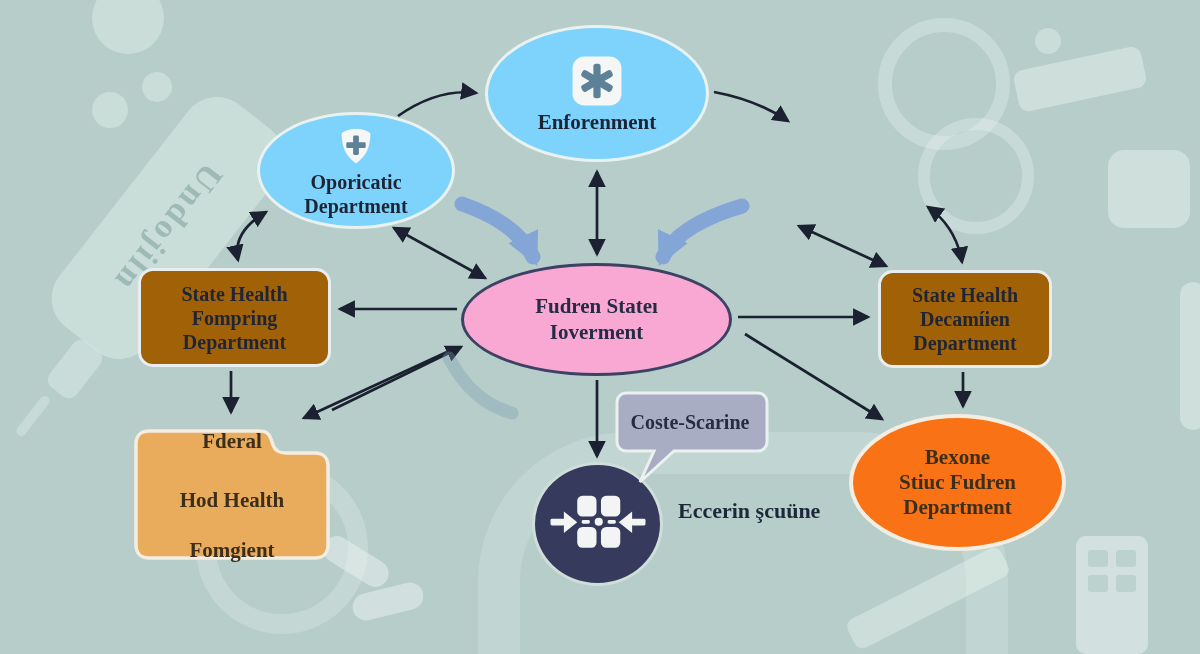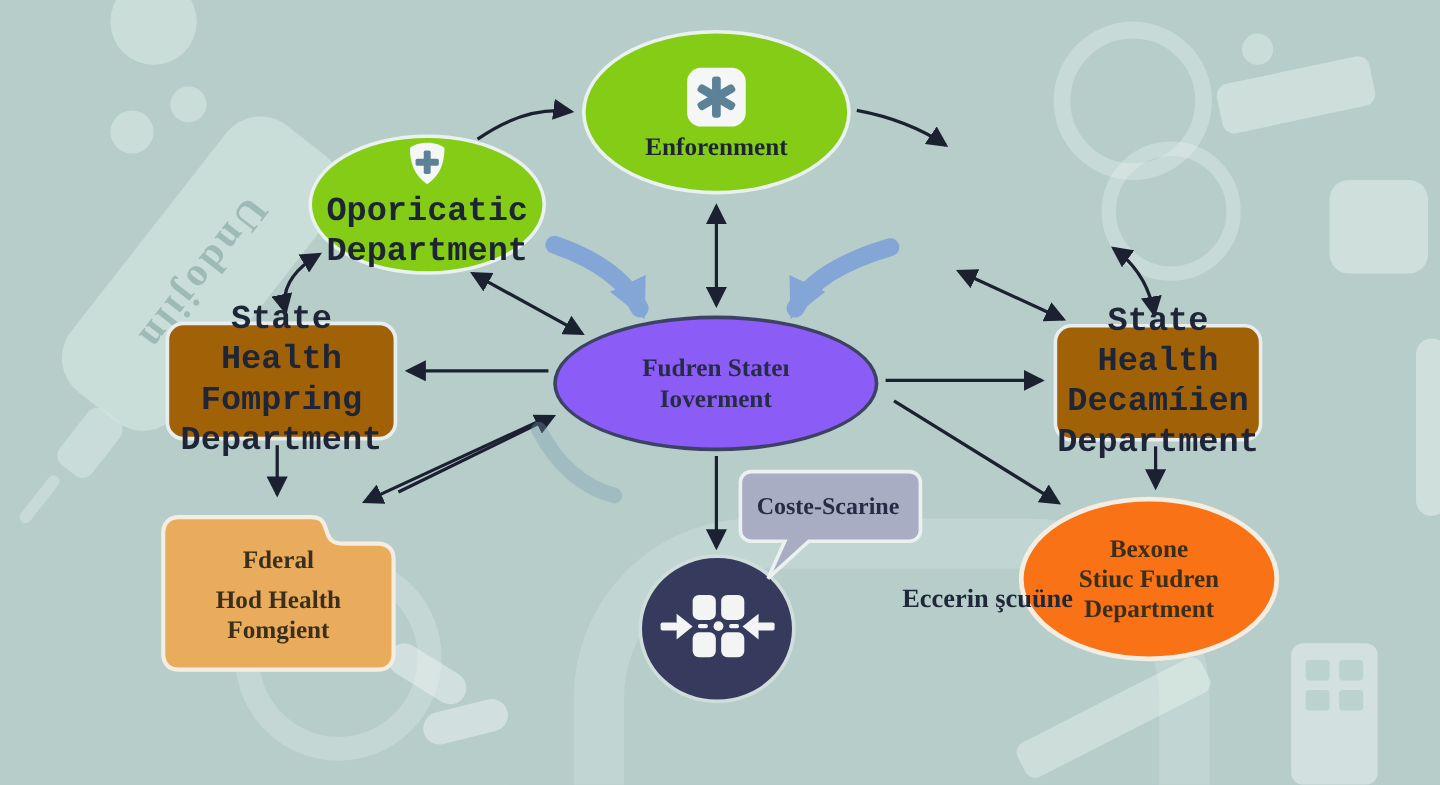--- a/index.html
+++ b/index.html
@@ -24,31 +24,31 @@
             border:42px solid rgba(224,238,235,.28);}
   .pill-wm{border-radius:14px;background:rgba(235,244,242,.5);}
   .calc{left:1076px;top:536px;width:72px;height:118px;border-radius:10px;
         background:rgba(233,243,241,.55);display:grid;grid-template-columns:1fr 1fr;
         gap:8px;padding:14px 12px;box-sizing:border-box;align-content:start;}
   .calc span{display:block;width:100%;height:17px;border-radius:3px;background:rgba(170,198,193,.55);}
 
   
   .node{position:absolute;z-index:3;display:flex;flex-direction:column;
         align-items:center;justify-content:center;text-align:center;box-sizing:border-box;}
-  .teal{background:#84cc16;border:3px solid #e9f2f0;border-radius:50%;color:#1d2433;}
-  .purple-ellipse{background:#8b5cf6;border:3px solid #3c4263;border-radius:50%;color:#262c45;}
+  .teal{background:#7dd3fc;border:3px solid #e9f2f0;border-radius:50%;color:#1d2433;}
+  .purple-ellipse{background:#f9a8d4;border:3px solid #3c4263;border-radius:50%;color:#262c45;}
   .purple-rect{background:#a16207;border:3px solid #e8eef0;border-radius:15px;color:#1e2536;}
   .orange-ellipse{background:#f97316;border:4px solid #f3ede2;border-radius:50%;color:#3b2f1c;}
   .dark-circle{background:#363b5e;border:3px solid #cfdeda;border-radius:50%;}
-  .node .t{font-weight:700;line-height:1.2;} .fs20{font-size:28px;font-family:Liberation Mono, monospace;} .fs21{font-size:21px;}
+  .node .t{font-weight:700;line-height:1.2;} .fs20{font-size:20px;} .fs21{font-size:21px;}
 
   .folder{position:absolute;z-index:3;}
   .folder .txt{position:absolute;inset:0;display:flex;flex-direction:column;
         align-items:center;justify-content:center;padding-top:10px;
-        color:#3b2f1c;font-weight:700;text-align:center;}
+        color:#3b2f1c;font-weight:700;text-align:center;gap:25px;}
   .bubble{position:absolute;z-index:4;}
   .bubble .txt{position:absolute;left:0;top:8px;width:156px;height:48px;display:flex;
         align-items:center;justify-content:center;color:#262c45;font-weight:700;font-size:20px;}
   .caption{position:absolute;z-index:3;color:#1f2839;font-weight:700;font-size:22px;
         line-height:1.25;text-align:left;}
   svg.overlay{position:absolute;left:0;top:0;z-index:2;}
   .icon-wrap{line-height:0;}
 </style>
 </head>
 <body>
@@ -199,17 +199,17 @@
           <rect x="83" y="56.5" width="11" height="5" rx="2"></rect>
           <rect x="6" y="55" width="19" height="9" rx="2"></rect>
           <polygon points="24,45 24,74 42,59.5"></polygon>
           <rect x="115" y="55" width="19" height="9" rx="2"></rect>
           <polygon points="116,45 116,74 98,59.5"></polygon>
         </g>
       </svg>
     </span>
   </div>
 
-  <div class="caption" style="left:678px;top:485px;width:290px;text-align:center;">
+  <div class="caption" style="left:678px;top:497px;width:290px;">
     <div>Eccerin şcuüne</div>
   </div>
 
 </div>
 
 </body></html>

